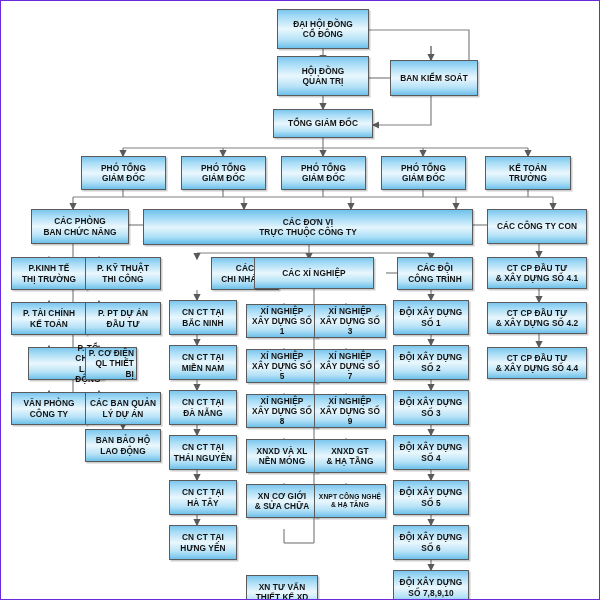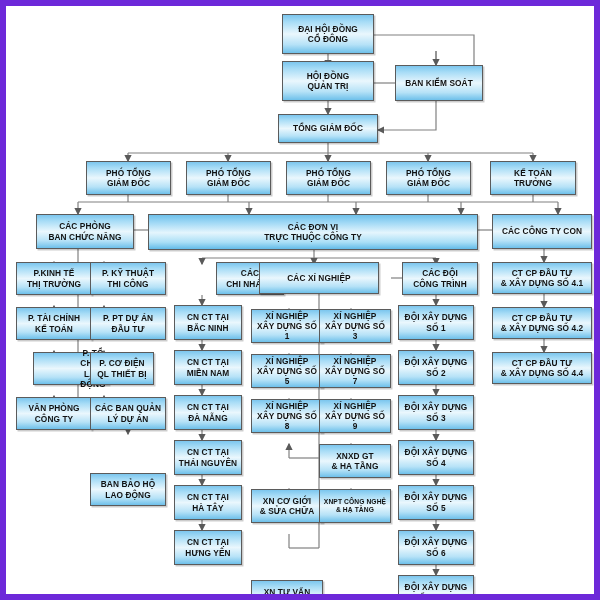--- a/index.html
+++ b/index.html
@@ -5,21 +5,21 @@
   html, body {
     margin: 0;
     padding: 0;
     background: #ffffff;
   }
   #chart-root {
     position: relative;
     width: 600px;
     height: 600px;
     background: #ffffff;
-    border: 6px solid #6d28d9;
+    border: 1px solid #6d28d9;
     box-sizing: border-box;
     overflow: hidden;
     font-family: "Liberation Sans", sans-serif;
   }
   
   #lines-layer {
     position: absolute;
     left: 0; top: 0;
     width: 600px;
     height: 600px;
@@ -238,27 +238,27 @@
   <div class="node" style="left:10px; top:391px; width:76px; height:33px;">
     <span>VĂN PHÒNG<br>CÔNG TY</span>
   </div>
 
   <div class="node" style="left:84px; top:256px; width:76px; height:33px;">
     <span>P. KỸ THUẬT<br>THI CÔNG</span>
   </div>
   <div class="node" style="left:84px; top:301px; width:76px; height:33px;">
     <span>P. PT DỰ ÁN<br>ĐẦU TƯ</span>
   </div>
-  <div class="node" style="left:84px; top:346px; width:64px; height:33px;">
+  <div class="node" style="left:84px; top:346px; width:52px; height:33px;text-align:right;">
     <span>P. CƠ ĐIỆN<br>QL THIẾT BỊ</span>
   </div>
   <div class="node" style="left:84px; top:391px; width:76px; height:33px;">
     <span>CÁC BAN QUẢN<br>LÝ DỰ ÁN</span>
   </div>
-  <div class="node" style="left:84px; top:428px; width:76px; height:33px;margin-top:39px;">
+  <div class="node" style="left:84px; top:428px; width:76px; height:33px;">
     <span>BAN BẢO HỘ<br>LAO ĐỘNG</span>
   </div>
 
   <div class="node" style="left:168px; top:256px; width:68px; height:33px;margin-left:42px;">
     <span>CÁC<br>CHI NHÁNH</span>
   </div>
   <div class="node" style="left:168px; top:299px; width:68px; height:35px;">
     <span>CN CT TẠI<br>BẮC NINH</span>
   </div>
   <div class="node" style="left:168px; top:344px; width:68px; height:35px;">
@@ -283,20 +283,23 @@
 
   <div class="node" style="left:245px; top:303px; width:72px; height:34px;">
     <span>XÍ NGHIỆP<br>XÂY DỰNG SỐ 1</span>
   </div>
   <div class="node" style="left:245px; top:348px; width:72px; height:34px;">
     <span>XÍ NGHIỆP<br>XÂY DỰNG SỐ 5</span>
   </div>
   <div class="node" style="left:245px; top:393px; width:72px; height:34px;">
     <span>XÍ NGHIỆP<br>XÂY DỰNG SỐ 8</span>
   </div>
+  <div class="node" style="left:245px; top:438px; width:72px; height:34px;">
+    <span>XNXD VÀ XL<br>NỀN MÓNG</span>
+  </div>
   <div class="node" style="left:245px; top:483px; width:72px; height:34px;">
     <span>XN CƠ GIỚI<br>&amp; SỬA CHỮA</span>
   </div>
   <div class="node" style="left:245px; top:528px; width:72px; height:34px;margin-top:46px;">
     <span>XN TƯ VẤN<br>THIẾT KẾ XD</span>
   </div>
 
   <div class="node" style="left:313px; top:303px; width:72px; height:34px;">
     <span>XÍ NGHIỆP<br>XÂY DỰNG SỐ 3</span>
   </div>

